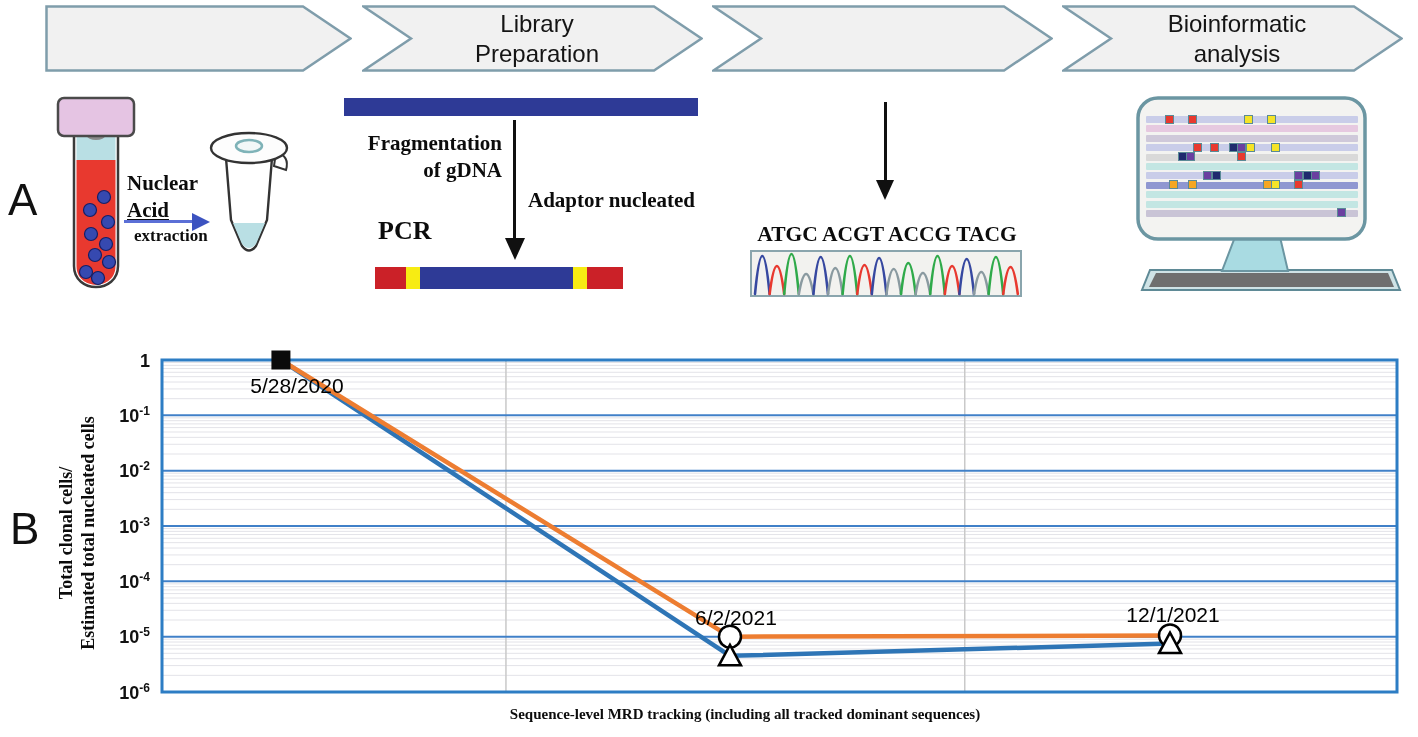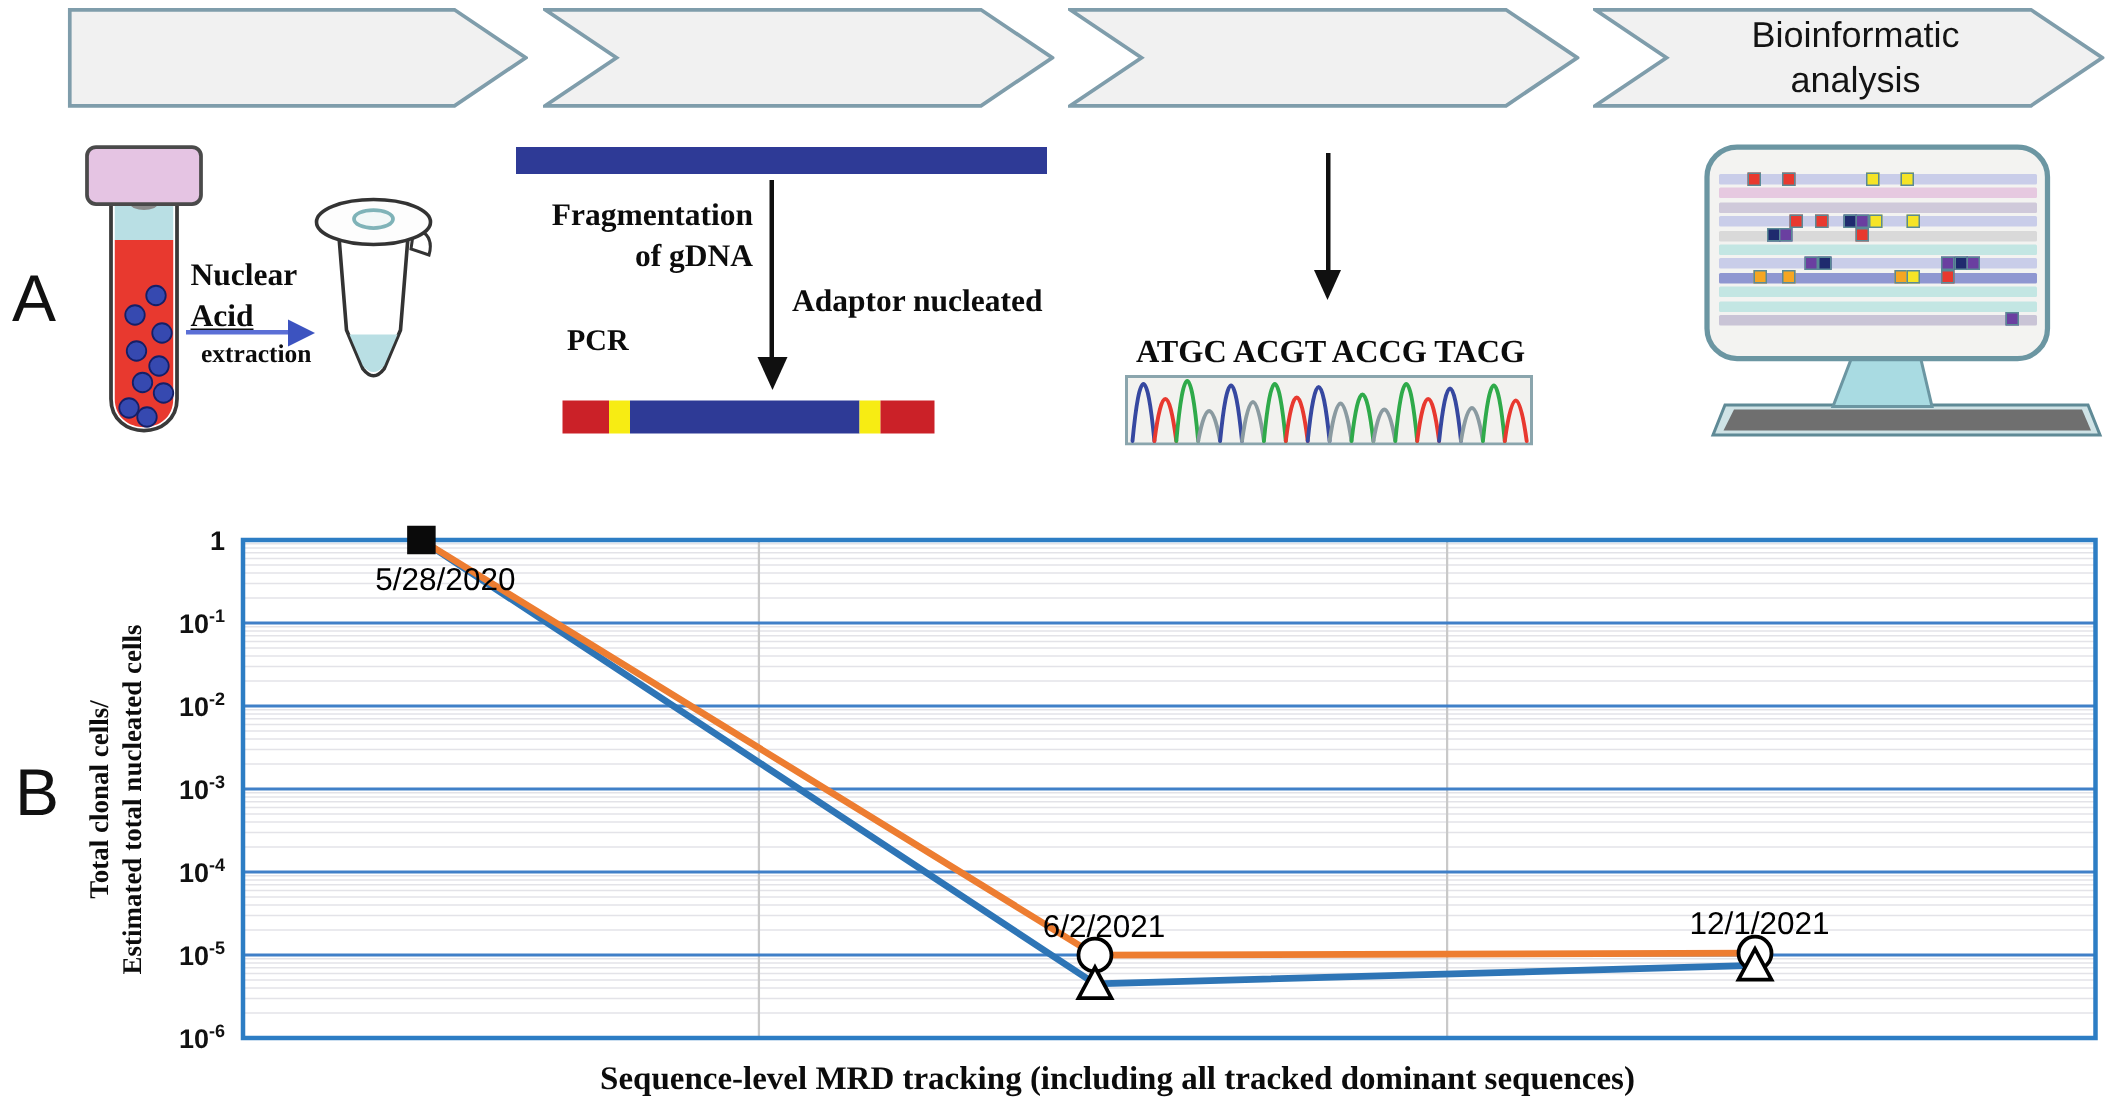--- a/index.html
+++ b/index.html
@@ -27,39 +27,41 @@
   .panel-letter{position:absolute;font-size:44px;color:#111;font-family:"Liberation Sans",sans-serif;}
   
   #monitor-rows{position:absolute;left:1146px;top:116px;width:212px;height:106px;}
   .m-row{position:relative;height:7px;margin-bottom:2.4px;border-radius:1px;}
   .m-sq{position:absolute;top:-1.5px;width:9px;height:9px;border:1px solid #5a8a96;box-sizing:border-box;}
   
   #y-axis-title{
     position:absolute;left:-93px;top:511px;width:340px;height:44px;transform:rotate(-90deg);
     text-align:center;font-size:18px;line-height:22px;
   }
-  #x-axis-title{position:absolute;left:295px;top:706px;width:900px;text-align:center;font-size:22px;}
+  #x-axis-title{position:absolute;left:295px;top:706px;width:900px;text-align:center;font-size:15px;}
   
   #adapter-bar{position:absolute;left:375px;top:267px;height:22px;display:flex;}
   #gdna-bar{position:absolute;left:344px;top:98px;width:354px;height:18px;}
 </style>
 </head>
 <body>
 
 <div class="panel-letter" style="left:8px;top:175px;">A</div>
 
 <div class="chev" style="left:45px;width:307px;">
   <svg width="307" height="67" viewBox="0 0 307 67">
     <polygon points="1.5,1.5 258,1.5 305.5,33.5 258,65.5 1.5,65.5" stroke-width="2.5" fill="#f1f1f1" stroke="#7f9dab"></polygon>
   </svg>
 </div>
 <div class="chev" style="left:362px;width:341px;">
   <svg width="341" height="67" viewBox="0 0 341 67">
     <polygon points="1.5,1.5 292,1.5 339.5,33.5 292,65.5 1.5,65.5 49,33.5" stroke-width="2.5" fill="#f1f1f1" stroke="#7f9dab"></polygon>
   </svg>
+  <div class="lbl" style="left:55px;width:240px;">Library
+Preparation</div>
 </div>
 <div class="chev" style="left:712px;width:341px;">
   <svg width="341" height="67" viewBox="0 0 341 67">
     <polygon points="1.5,1.5 292,1.5 339.5,33.5 292,65.5 1.5,65.5 49,33.5" stroke-width="2.5" fill="#f1f1f1" stroke="#7f9dab"></polygon>
   </svg>
 </div>
 <div class="chev" style="left:1062px;width:341px;">
   <svg width="341" height="67" viewBox="0 0 341 67">
     <polygon points="1.5,1.5 292,1.5 339.5,33.5 292,65.5 1.5,65.5 49,33.5" stroke-width="2.5" fill="#f1f1f1" stroke="#7f9dab"></polygon>
   </svg>
@@ -98,21 +100,21 @@
   <path d="M25,97 L57,97 L48,118 Q41,126 34,118 Z" fill="#b9dfe4"></path>
   <ellipse cx="41" cy="22" rx="38" ry="15" fill="#fdfdfd" stroke="#333333" stroke-width="2.4"></ellipse>
   <ellipse cx="41" cy="20" rx="13" ry="6" fill="#f2f8f8" stroke="#7fb3b8" stroke-width="2.5"></ellipse>
 </svg>
 
 <div id="gdna-bar" style="background: rgb(46, 58, 150);"></div>
 <div class="cap" style="left:352px;top:130px;width:150px;font-size:21px;line-height:27px;">Fragmentation of gDNA</div>
 <div class="varrow-line" style="left:513px;top:120px;height:120px;"></div>
 <div class="varrow-head" style="left:504.5px;top:238px;"></div>
 <div class="cap" style="left:528px;top:188px;font-size:21px;">Adaptor nucleated</div>
-<div class="cap" style="left:378px;top:216px;font-size:20px;">PCR</div>
+<div class="cap" style="left:378px;top:216px;font-size:26px;">PCR</div>
 <div id="adapter-bar">
     <div style="width: 31px; background: rgb(203, 33, 40);"></div>
     <div style="width: 14px; background: rgb(247, 236, 19);"></div>
     <div style="width: 153px; background: rgb(46, 58, 150);"></div>
     <div style="width: 14px; background: rgb(247, 236, 19);"></div>
     <div style="width: 36px; background: rgb(203, 33, 40);"></div>
   </div>
 
 <div class="varrow-line" style="left:884px;top:102px;height:80px;"></div>
 <div class="varrow-head" style="left:875.5px;top:180px;border-left-width:9px;border-right-width:9px;border-top-width:20px;"></div>

